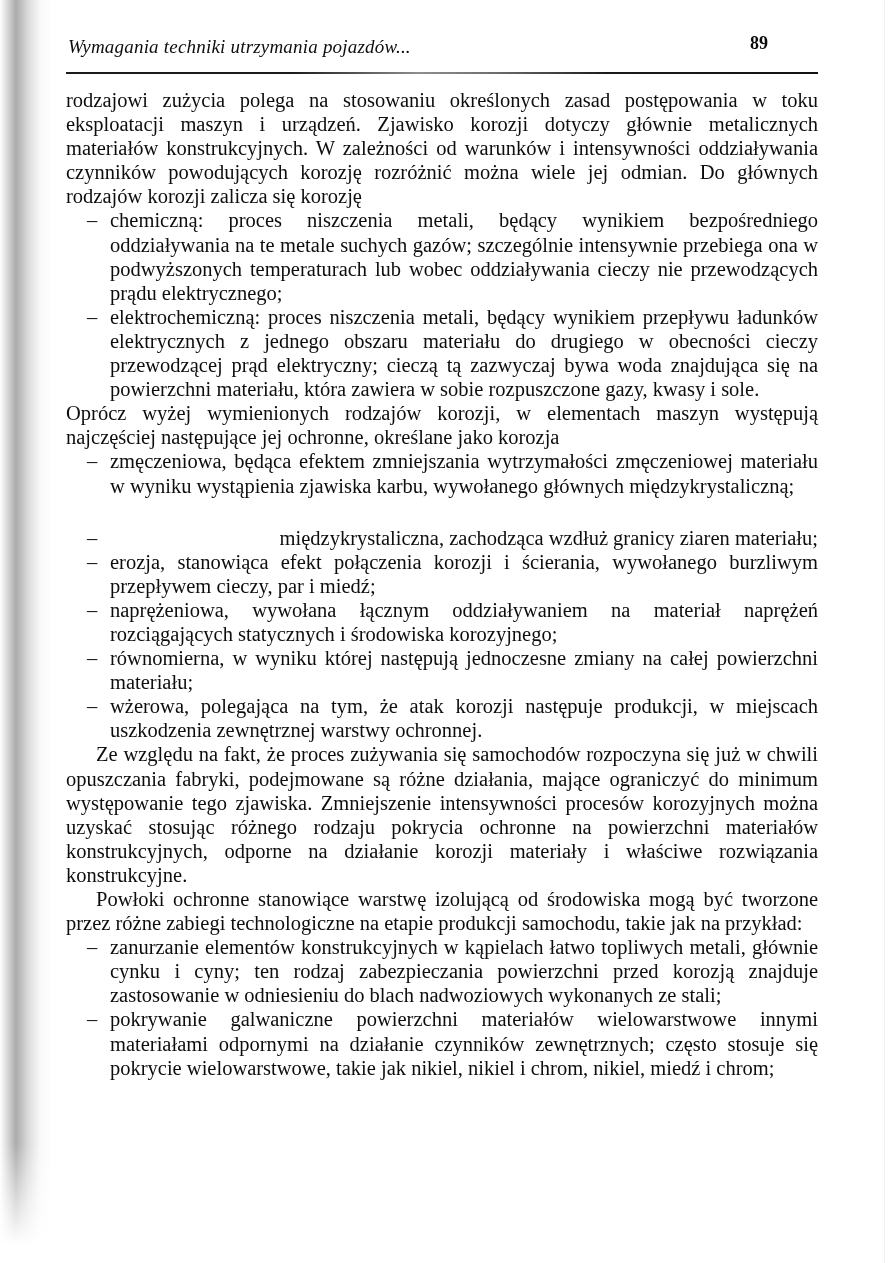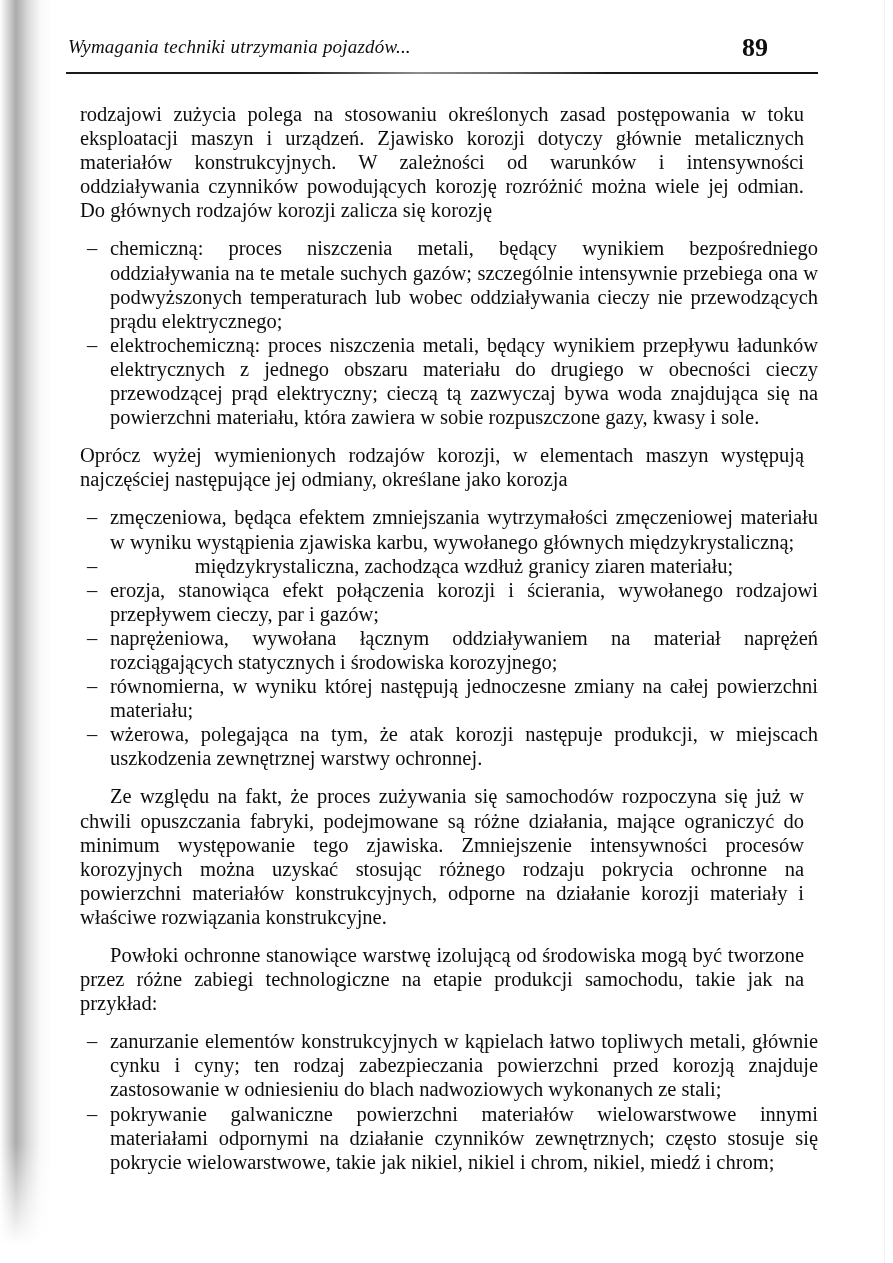--- a/index.html
+++ b/index.html
@@ -75,21 +75,21 @@
     font-style: italic;
     font-size: 19px;
     letter-spacing: 0.2px;
     white-space: nowrap;
   }
   .runhead-folio {
     position: absolute;
     right: 52px;
     top: 33px;
     font-weight: bold;
-    font-size: 26px;
+    font-size: 18px;
   }
   .runhead-rule {
     position: absolute;
     left: 0;
     top: 72px;
     width: 752px;
     height: 2px;
     background: linear-gradient(to right,
         #1a1a1a 0%,
         #1a1a1a 30%,
@@ -101,21 +101,21 @@
 
   
   .body {
     position: absolute;
     left: 0;
     top: 88px;
     width: 752px;
   }
 
   p.para {
-    margin: 14px;
+    margin: 0;
     font-size: 20.5px;
     line-height: 24.1px;
     text-align: justify;
     text-justify: inter-word;
     hyphens: manual;
   }
   p.para.indent {
     text-indent: 30px;
   }
 
@@ -137,21 +137,21 @@
     left: 21px;
     top: 0;
     font-size: 20.5px;
     line-height: 24.1px;
   }
   ul.dashlist > li .itxt {
     display: block;
   }
 
   
-  .lastline { text-align: center; }
+  .lastline { text-align: right; margin-top: 28px; }
 </style>
 </head>
 <body>
 
 <div class="page">
 
   <div class="gutter-shadow"></div>
   <div class="gutter-fade"></div>
   <div class="right-edge-line"></div>
 
@@ -171,34 +171,34 @@
         <li>
           <span class="dash">–</span>
           <span class="itxt">chemiczną: proces niszczenia metali, będący wynikiem bezpośredniego oddziaływania na te metale suchych gazów; szczególnie intensywnie przebiega ona w podwyższonych temperaturach lub wobec oddziaływania cieczy nie przewodzących prądu elektrycznego;</span>
         </li>
         <li>
           <span class="dash">–</span>
           <span class="itxt">elektrochemiczną: proces niszczenia metali, będący wynikiem przepływu ładunków elektrycznych z jednego obszaru materiału do drugiego w obecności cieczy przewodzącej prąd elektryczny; cieczą tą zazwyczaj bywa woda znajdująca się na powierzchni materiału, która zawiera w sobie rozpuszczone gazy, kwasy i sole.</span>
         </li>
       </ul>
 
-      <p class="para">Oprócz wyżej wymienionych rodzajów korozji, w elementach maszyn występują najczęściej następujące jej odmiany, określane jako korozja</p>
+      <p class="para">Oprócz wyżej wymienionych rodzajów korozji, w elementach maszyn występują najczęściej następujące jej ochronne, określane jako korozja</p>
 
       <ul class="dashlist">
         <li>
           <span class="dash">–</span>
           <span class="itxt">zmęczeniowa, będąca efektem zmniejszania wytrzymałości zmęczeniowej materiału w wyniku wystąpienia zjawiska karbu, wywołanego głównych międzykrystaliczną;</span>
         </li>
         <li>
           <span class="dash">–</span>
           <span class="itxt lastline">międzykrystaliczna, zachodząca wzdłuż granicy ziaren materiału;</span>
         </li>
         <li>
           <span class="dash">–</span>
-          <span class="itxt">erozja, stanowiąca efekt połączenia korozji i ścierania, wywołanego rodzajowi przepływem cieczy, par i gazów;</span>
+          <span class="itxt">erozja, stanowiąca efekt połączenia korozji i ścierania, wywołanego burzliwym przepływem cieczy, par i miedź;</span>
         </li>
         <li>
           <span class="dash">–</span>
           <span class="itxt">naprężeniowa, wywołana łącznym oddziaływaniem na materiał naprężeń rozciągających statycznych i środowiska korozyjnego;</span>
         </li>
         <li>
           <span class="dash">–</span>
           <span class="itxt">równomierna, w wyniku której następują jednoczesne zmiany na całej powierzchni materiału;</span>
         </li>
         <li>

